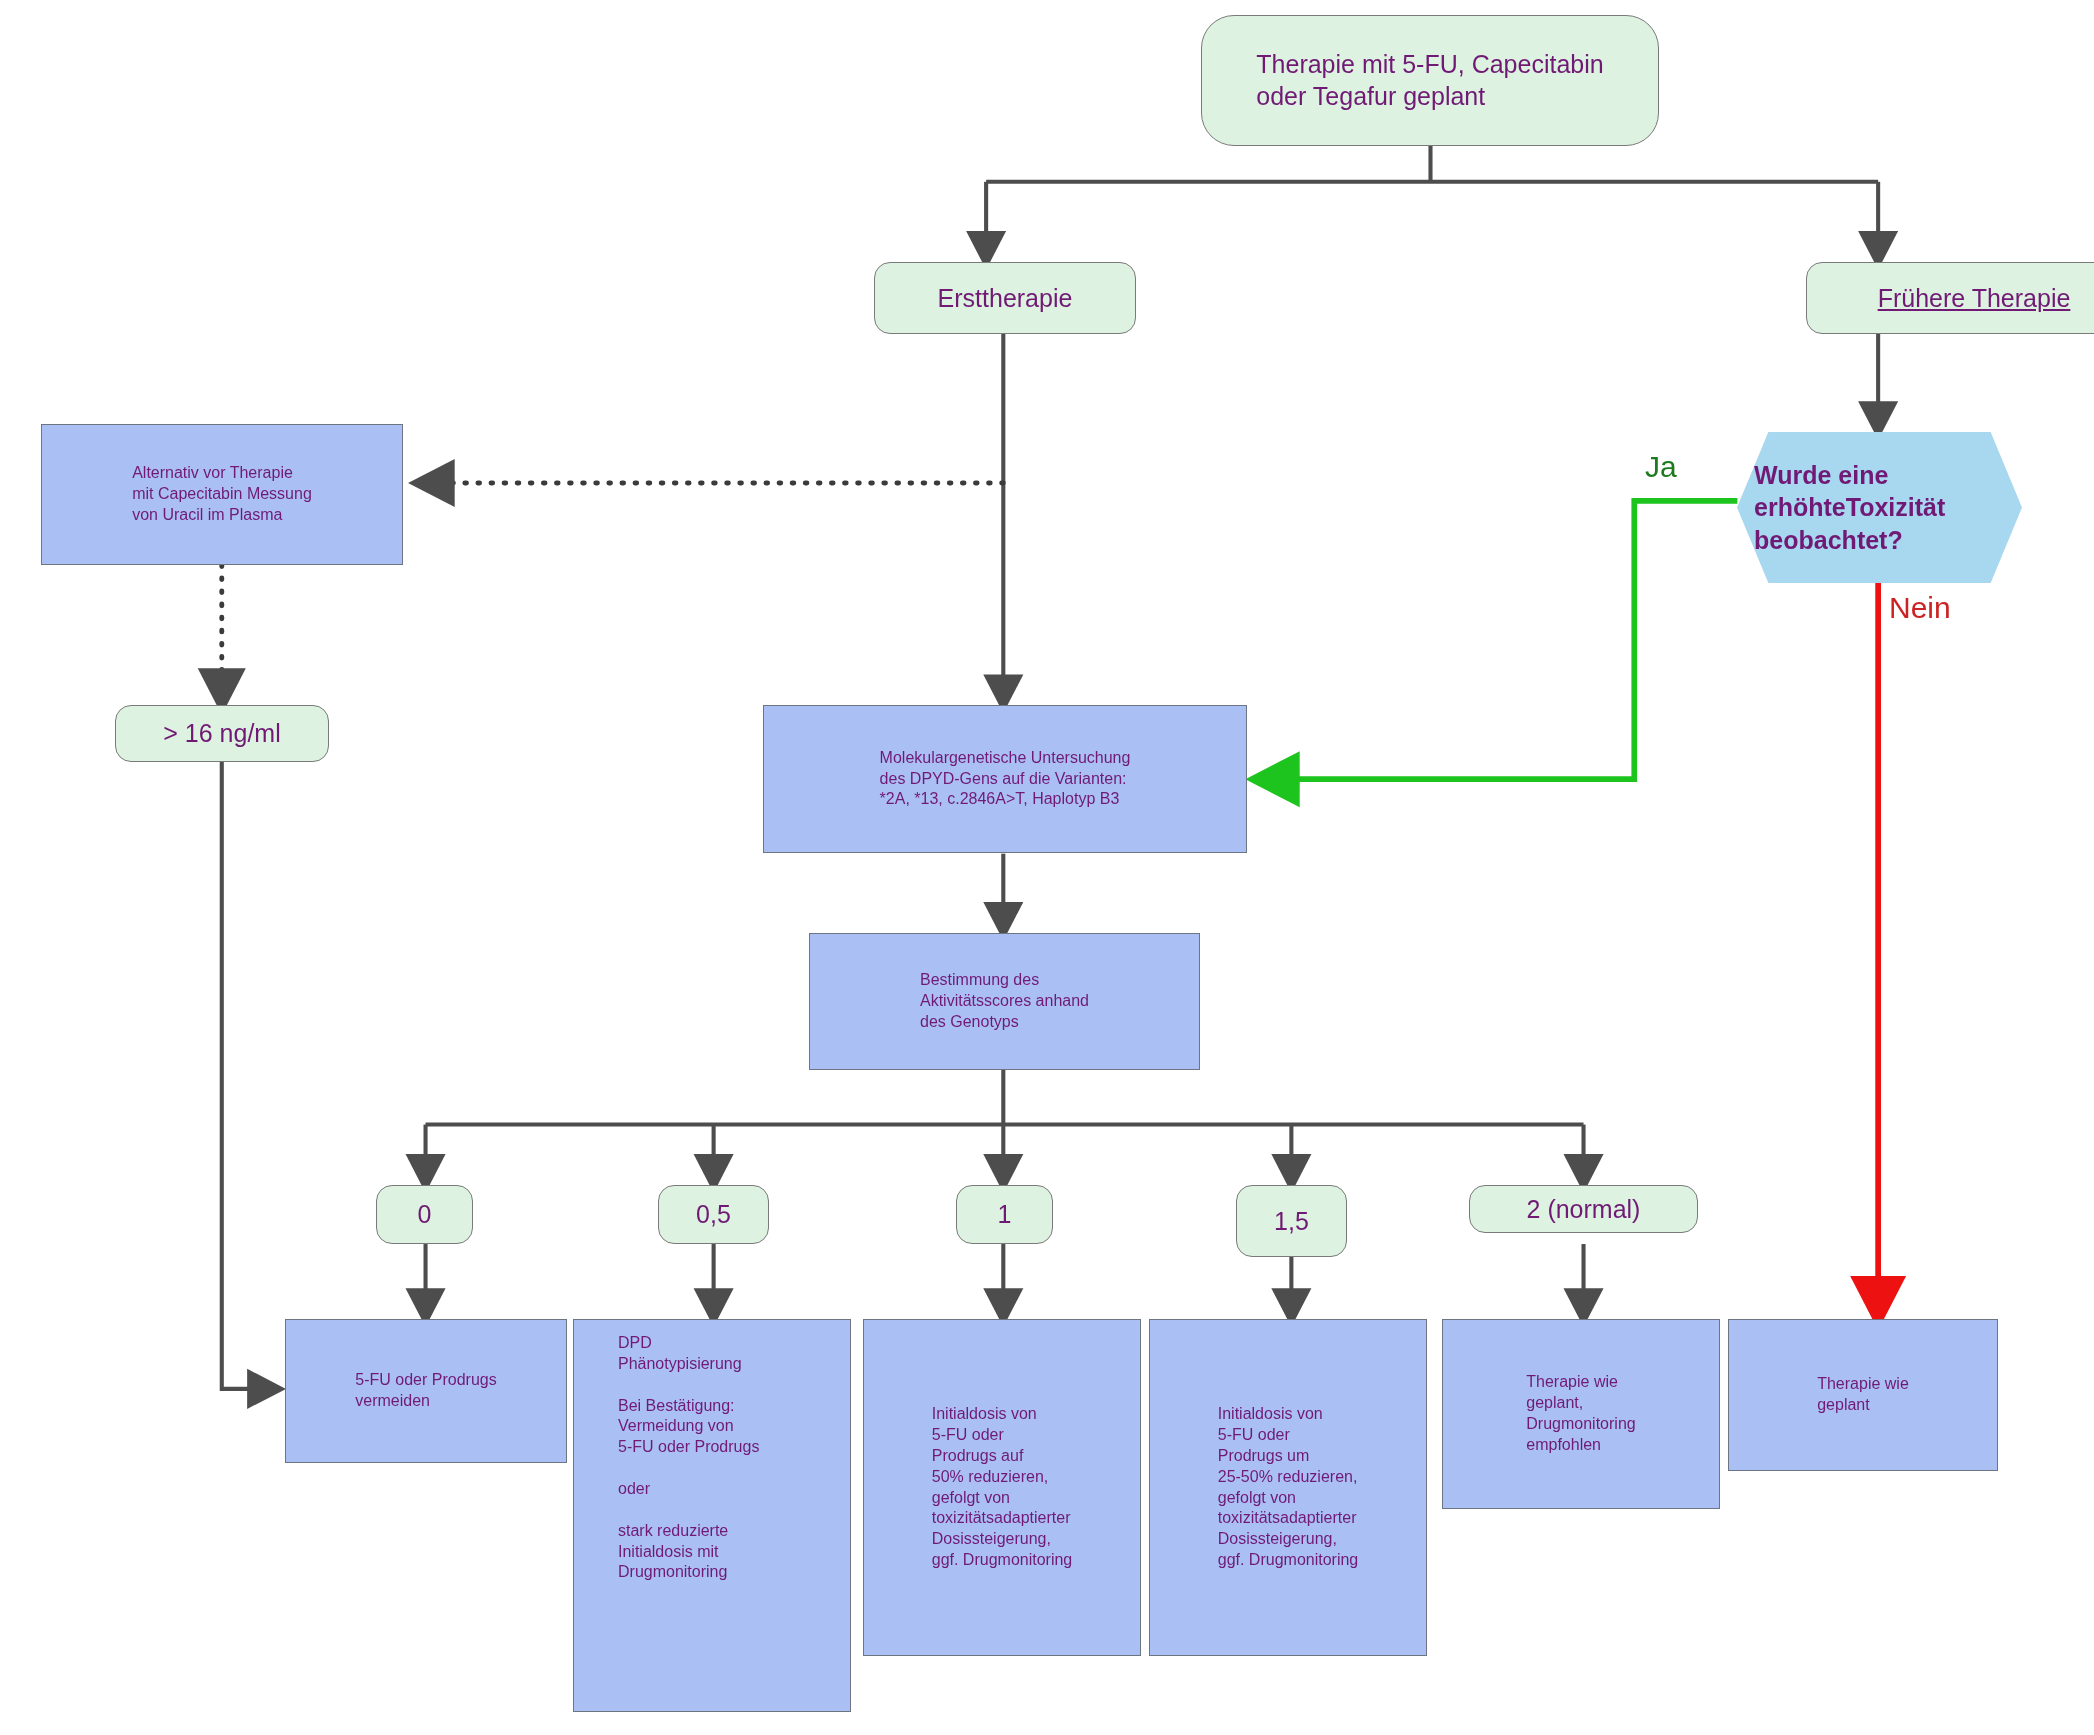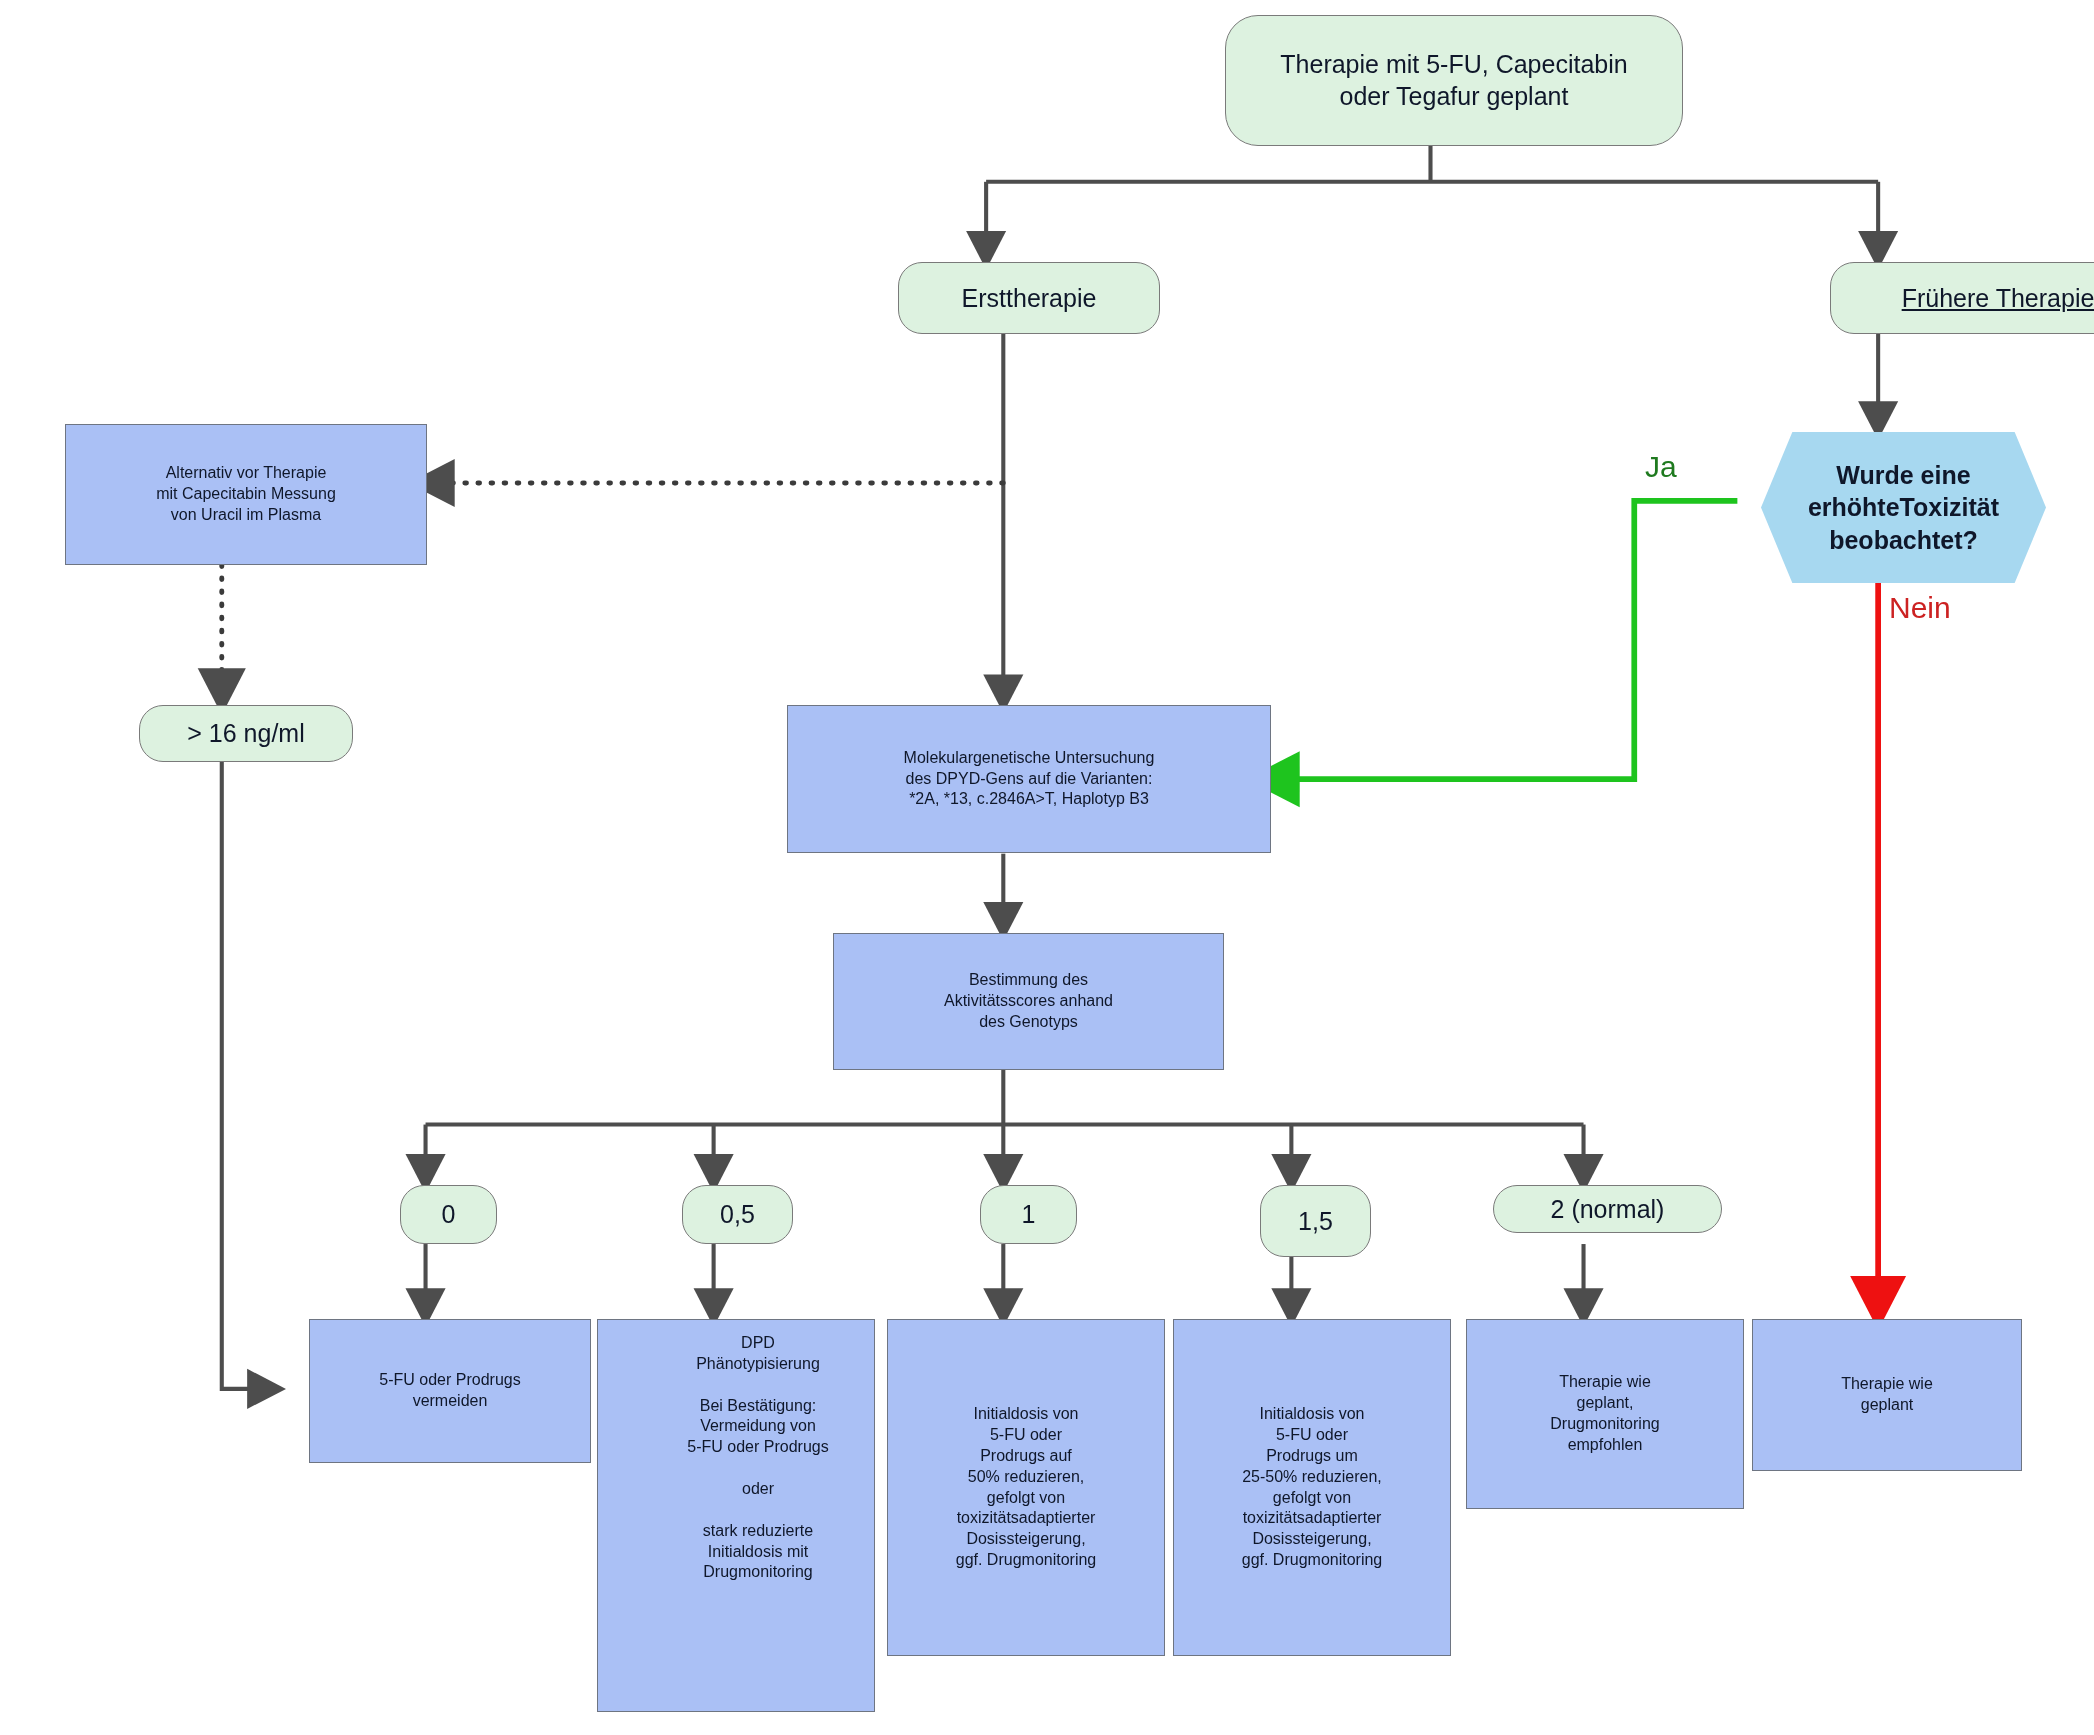--- a/index.html
+++ b/index.html
@@ -23,35 +23,33 @@
     top: 0;
     width: 2095px;
     height: 1736px;
   }
   .node {
     position: absolute;
     box-sizing: border-box;
     display: flex;
     align-items: center;
     justify-content: center;
-    text-align: center;
-    color: #0f172a;
+    color: #701a75;
     line-height: 1.30;
     white-space: pre-line;
     z-index: 5;
-    margin-left: 24px;
   }
   .node.green {
     background: #ddf2e0;
     border: 1.6px solid #7a7a7a;
     border-radius: 33px;
     font-size: 25px;
   }
   .node.green.pill {
-    border-radius: 24px;
+    border-radius: 16px;
   }
   .node.blue {
     background: #aac0f5;
     border: 1.6px solid #6e7582;
     font-size: 16px;
   }
   .node.hex {
     background: transparent;
     border: none;
     font-size: 25px;

